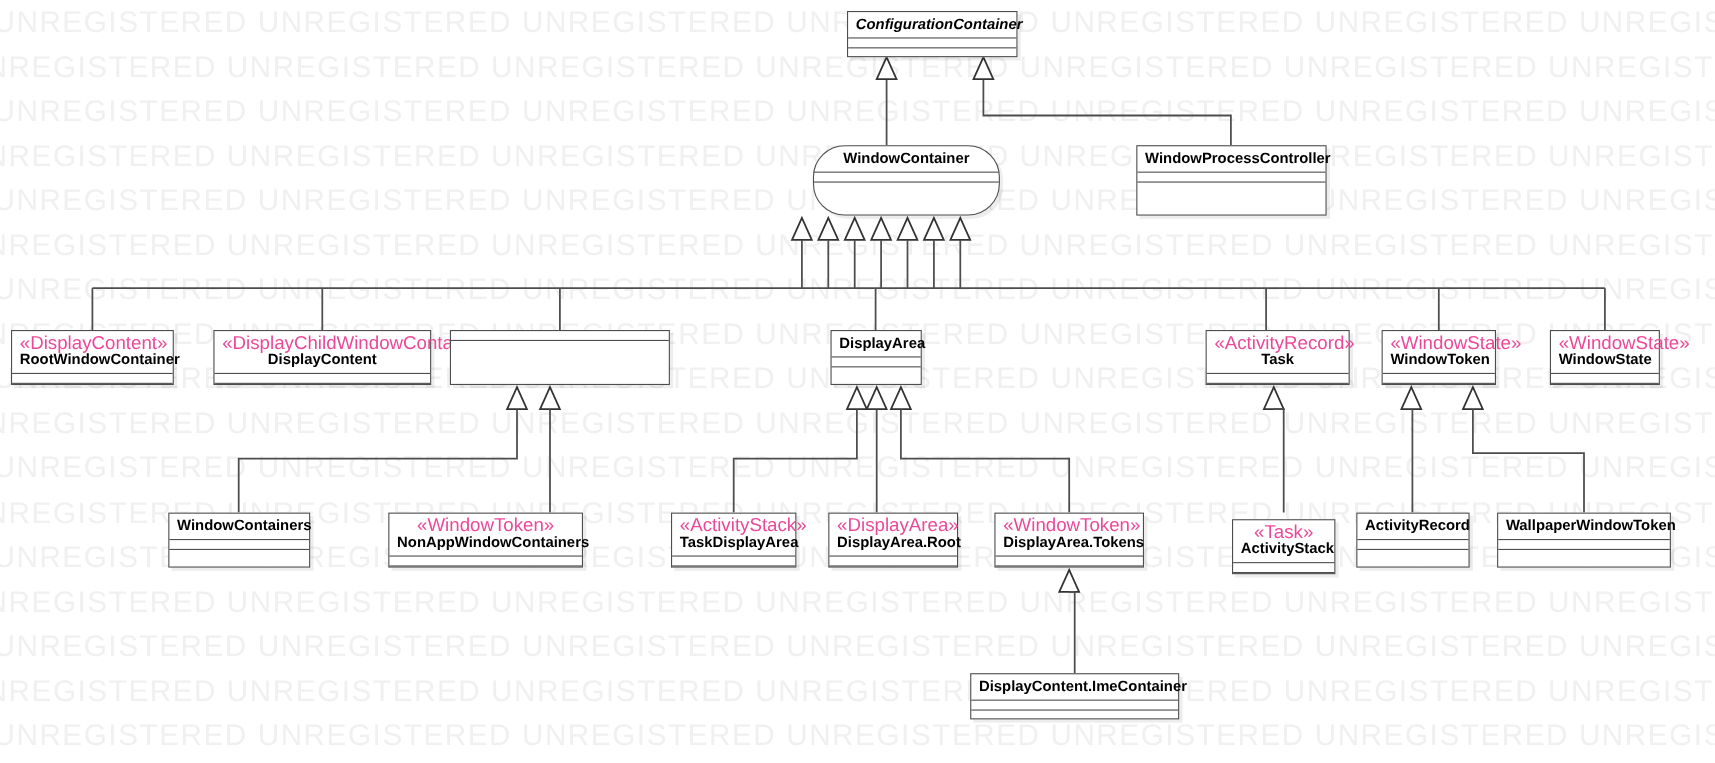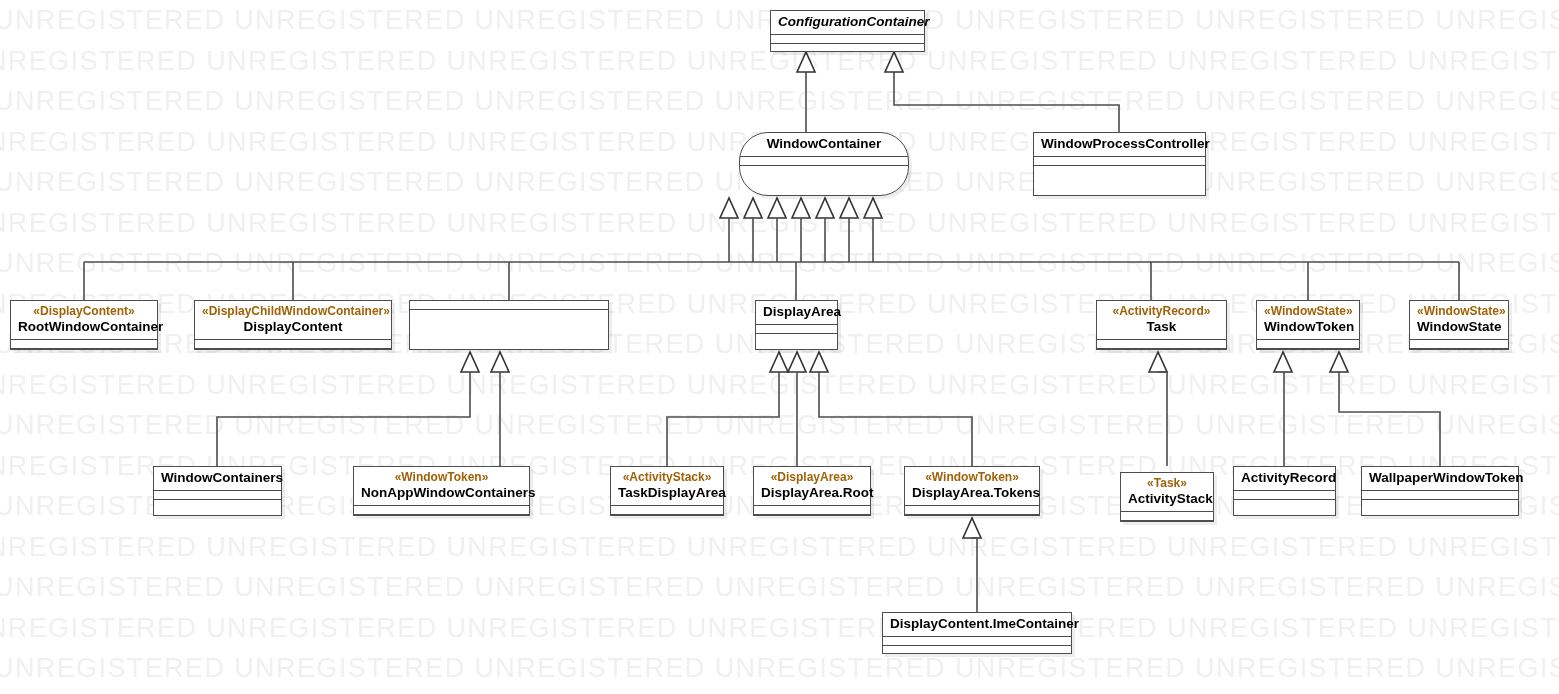--- a/index.html
+++ b/index.html
@@ -65,23 +65,23 @@
     box-shadow: 3px 3px 0 rgba(0,0,0,0.07);
   }
   .uml .name-cell {
     box-sizing: border-box;
     padding: 3px 7px 4px 7px;
     text-align: center;
     border-bottom: 1.5px solid #4d4d4d;
   }
   .uml .stereo {
     display: block;
-    font-size: 12px;
-    font-weight: bold;
-    color: #a16207;
+    font-size: 17px;
+    font-weight: normal;
+    color: #ec4899;
     line-height: 15px;
     white-space: nowrap;
   }
   .uml .cname {
     display: block;
     font-size: 13.5px;
     font-weight: bold;
     color: #000000;
     line-height: 16px;
     white-space: nowrap;

